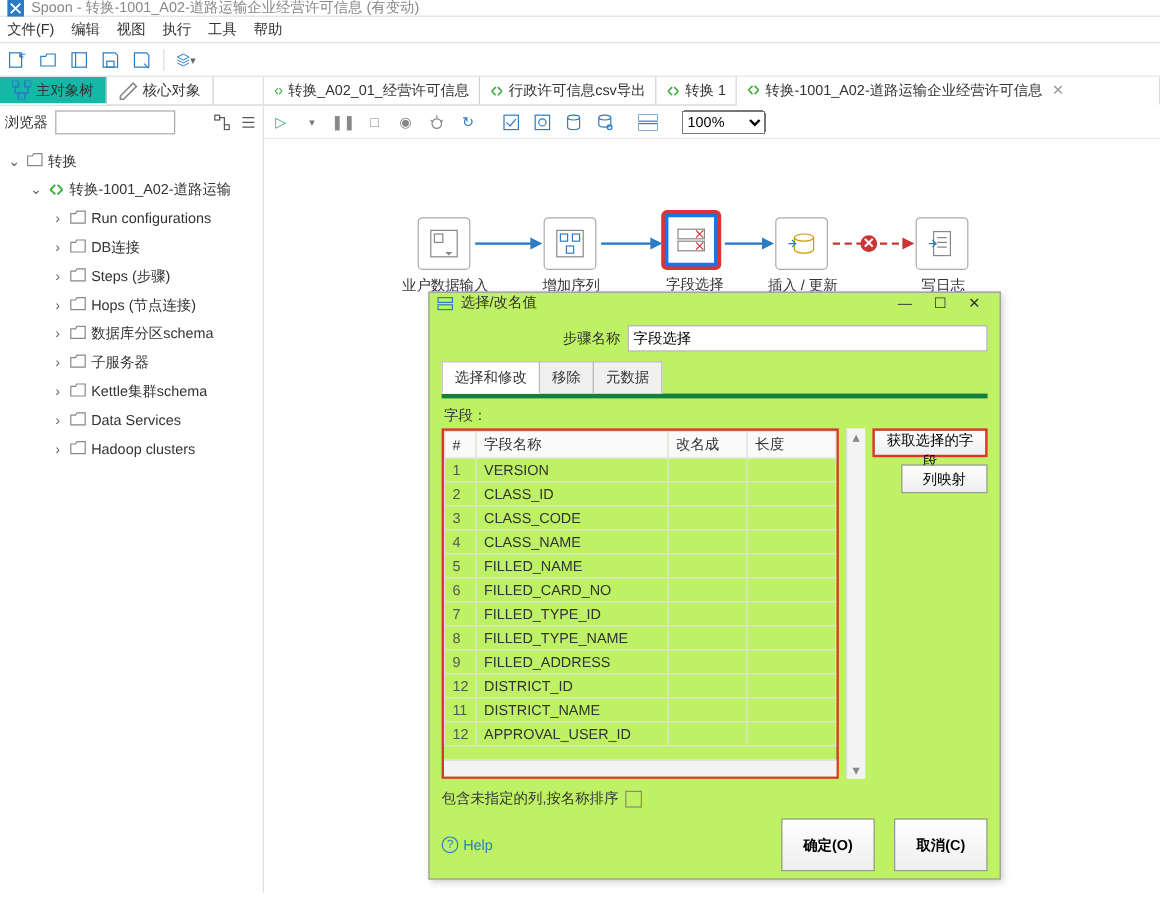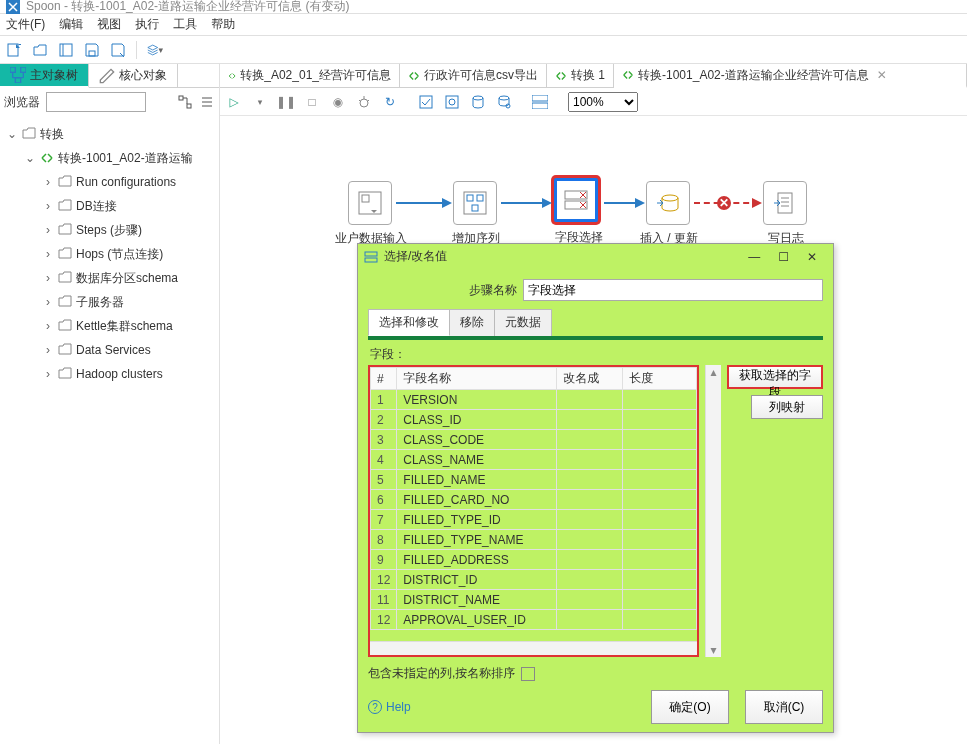--- a/index.html
+++ b/index.html
@@ -79,21 +79,21 @@
 .side-btns { width: 96px; display: flex; flex-direction: column; gap: 6px; align-items: center; }
 .btn { height: 24px; border: 1px solid #999; background: linear-gradient(#fff,#eee); cursor: pointer; padding: 0 6px; }
 .btn.hl { border: 2px solid #d33; }
 
 .include-row { margin-top: 8px; display: flex; align-items: center; gap: 6px; }
 .include-row .chk { width: 14px; height: 14px; border: 1px solid #888; }
 
 .dlg-foot { display: flex; align-items: center; justify-content: space-between; padding: 8px 10px; }
 .dlg-foot-left { display: flex; align-items: center; gap: 4px; color: #2b7cc4; cursor: pointer; }
 .dlg-foot-right { display: flex; gap: 16px; }
-.btn-lg { width: 78px; height: 34px; border: 1px solid #999; background: linear-gradient(#fff,#eee); cursor: pointer; }
+.btn-lg { width: 78px; height: 44px; border: 1px solid #999; background: linear-gradient(#fff,#eee); cursor: pointer; font-weight: bold; }
 </style>
 </head>
 <body>
 
 <div class="title-bar">
   <svg width="14" height="14" viewBox="0 0 14 14">
       <rect width="14" height="14" fill="#2b7cc4"></rect>
       <path d="M3 3 L11 11 M11 3 L3 11" stroke="#fff" stroke-width="1.5"></path>
     </svg>
   <span>Spoon - 转换-1001_A02-道路运输企业经营许可信息 (有变动)</span>

